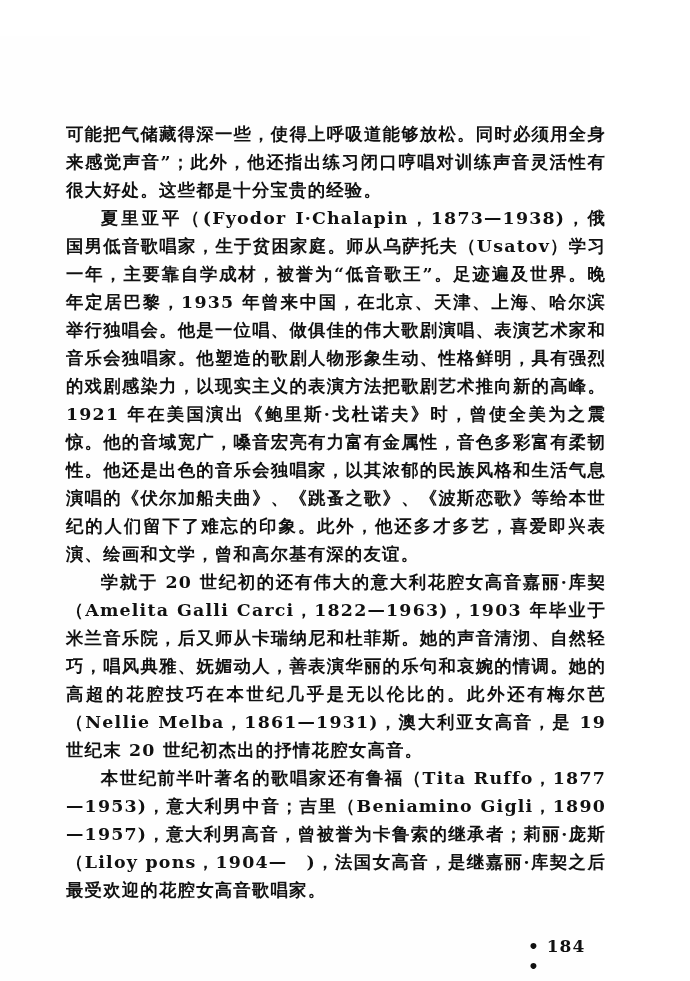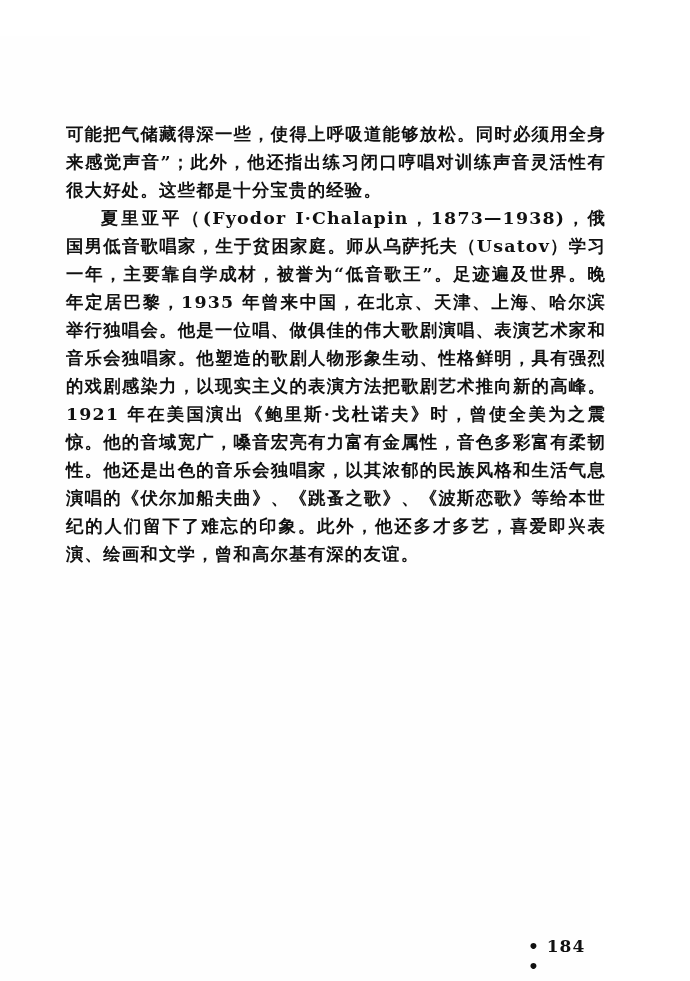--- a/index.html
+++ b/index.html
@@ -66,20 +66,22 @@
       text-align: center;
     }
   </style>
 </head>
 <body>
 
 <div class="page">
   <div class="text-block">
     <p class="para">可能把气储藏得深一些，使得上呼吸道能够放松。同时必须用全身来感觉声音”；此外，他还指出练习闭口哼唱对训练声音灵活性有很大好处。这些都是十分宝贵的经验。</p>
     <p class="para indent">夏里亚平（(Fyodor I·Chalapin，1873—1938)，俄国男低音歌唱家，生于贫困家庭。师从乌萨托夫（Usatov）学习一年，主要靠自学成材，被誉为“低音歌王”。足迹遍及世界。晚年定居巴黎，1935 年曾来中国，在北京、天津、上海、哈尔滨举行独唱会。他是一位唱、做俱佳的伟大歌剧演唱、表演艺术家和音乐会独唱家。他塑造的歌剧人物形象生动、性格鲜明，具有强烈的戏剧感染力，以现实主义的表演方法把歌剧艺术推向新的高峰。1921 年在美国演出《鲍里斯·戈杜诺夫》时，曾使全美为之震惊。他的音域宽广，嗓音宏亮有力富有金属性，音色多彩富有柔韧性。他还是出色的音乐会独唱家，以其浓郁的民族风格和生活气息演唱的《伏尔加船夫曲》、《跳蚤之歌》、《波斯恋歌》等给本世纪的人们留下了难忘的印象。此外，他还多才多艺，喜爱即兴表演、绘画和文学，曾和高尔基有深的友谊。</p>
+    <p class="para indent">学就于 20 世纪初的还有伟大的意大利花腔女高音嘉丽·库契（Amelita Galli Carci，1822—1963)，1903 年毕业于米兰音乐院，后又师从卡瑞纳尼和杜菲斯。她的声音清沏、自然轻巧，唱风典雅、妩媚动人，善表演华丽的乐句和哀婉的情调。她的高超的花腔技巧在本世纪几乎是无以伦比的。此外还有梅尔芭（Nellie Melba，1861—1931)，澳大利亚女高音，是 19 世纪末 20 世纪初杰出的抒情花腔女高音。</p>
+    <p class="para indent">本世纪前半叶著名的歌唱家还有鲁福（Tita Ruffo，1877—1953)，意大利男中音；吉里（Beniamino Gigli，1890—1957)，意大利男高音，曾被誉为卡鲁索的继承者；莉丽·庞斯（Liloy pons，1904—　)，法国女高音，是继嘉丽·库契之后最受欢迎的花腔女高音歌唱家。</p>
   </div>
 
   <div class="page-number">• 184 •</div>
 
   <div class="watermark">
     <span>师从乌萨托夫</span><span class="wm-domain">jianpu.cn</span>
   </div>
 </div>
 
 </body></html>

